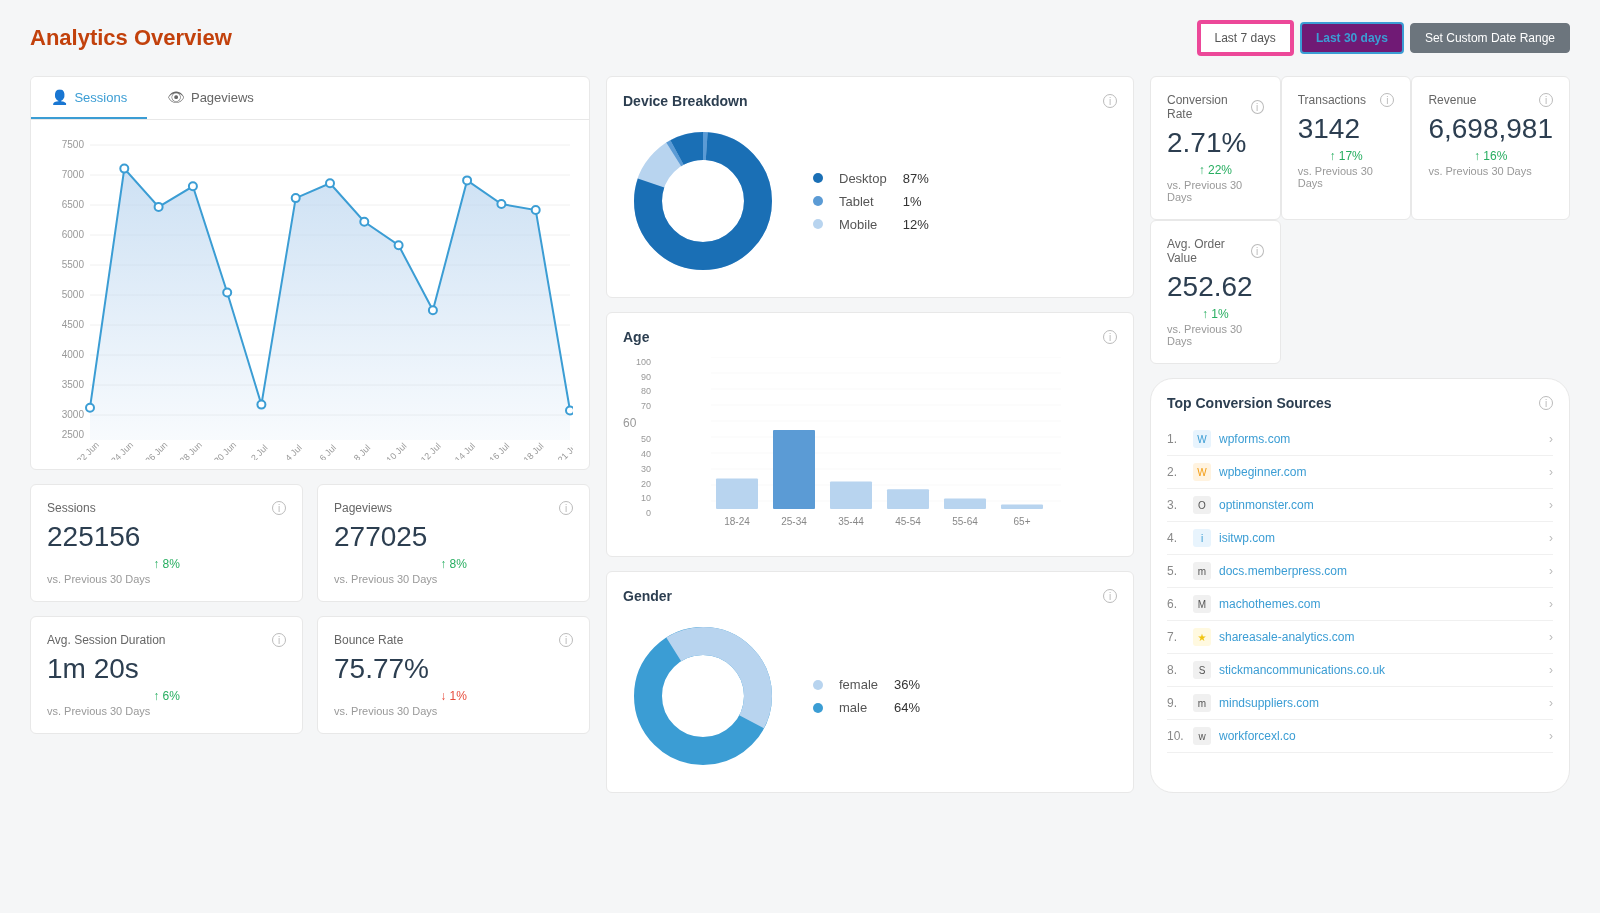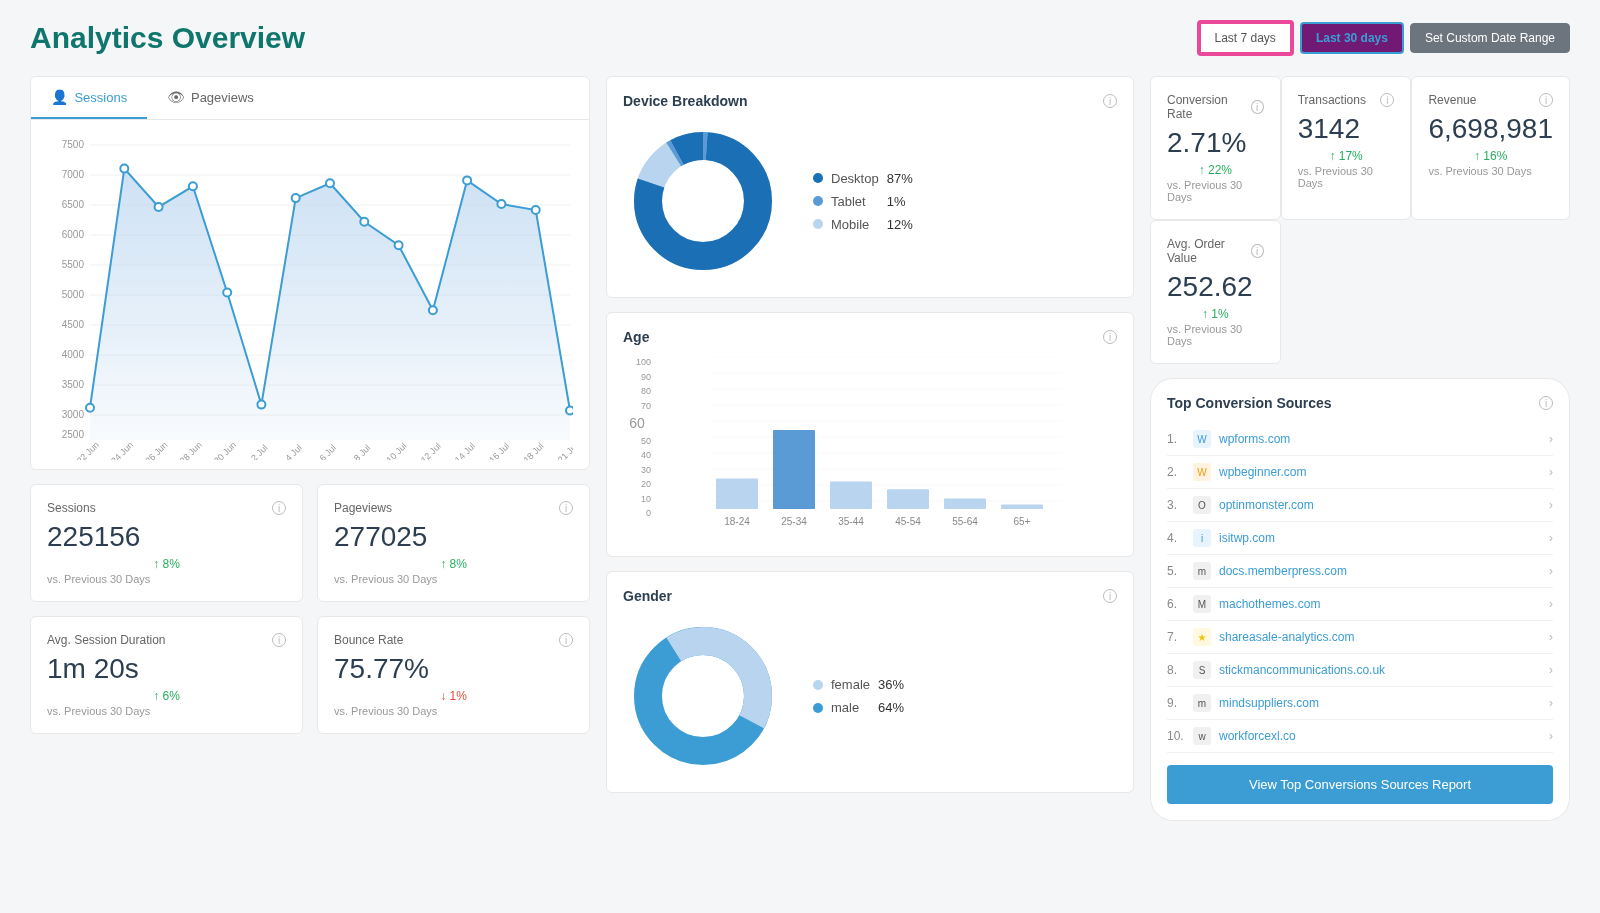--- a/index.html
+++ b/index.html
@@ -1,21 +1,21 @@
 <!DOCTYPE html>
 <html><head>
   <meta charset="utf-8">
   <style>
     * { box-sizing: border-box; margin: 0; padding: 0; }
     body { font-family: -apple-system, BlinkMacSystemFont, 'Segoe UI', sans-serif; background: #f5f6f7; color: #333; font-size: 13px; }
     
     .page-wrapper { padding: 20px 30px; max-width: 1600px; }
     
     .header-row { display: flex; align-items: center; justify-content: space-between; margin-bottom: 20px; }
-    .page-title { font-size: 30px; font-weight: 600; color: #0f766e; }
+    .page-title { font-size: 22px; font-weight: 600; color: #c2410c; }
     
     .date-controls { display: flex; gap: 6px; align-items: center; }
     .date-btn { padding: 7px 14px; border-radius: 4px; font-size: 12px; cursor: pointer; border: 4px solid #ec4899; background: #fff; color: #555; }
     .date-btn.active { background: #701a75; border: 2px solid #3b9dd4; color: #3b9dd4; font-weight: 600; }
     .date-btn.custom { background: #6c757d; border: 1px solid #6c757d; color: #fff; font-weight: 500; }
     
     .main-grid { display: grid; grid-template-columns: 560px 1fr 420px; gap: 16px; }
     
     
     .left-col { display: flex; flex-direction: column; gap: 14px; }
@@ -47,21 +47,21 @@
     .mid-col { display: flex; flex-direction: column; gap: 14px; }
     
     
     .device-card, .age-card, .gender-card { }
     .card-header { display: flex; align-items: center; justify-content: space-between; margin-bottom: 12px; }
     .card-title { font-size: 14px; font-weight: 600; color: #2c3e50; }
     
     .device-content { display: flex; align-items: center; gap: 30px; }
     .donut-container { width: 160px; height: 160px; flex-shrink: 0; }
     .legend { display: flex; flex-direction: column; gap: 8px; }
-    .legend-item { display: flex; align-items: center; gap: 8px; font-size: 13px; }
+    .legend-item { display: flex; align-items: center; gap: 16px; font-size: 13px; }
     .legend-dot { width: 10px; height: 10px; border-radius: 50%; }
     .legend-label { color: #555; flex: 1; }
     .legend-pct { font-weight: 500; color: #333; min-width: 35px; }
     
     
     .gender-content { display: flex; align-items: center; gap: 30px; }
     
     
     .right-col { display: flex; flex-direction: column; gap: 14px; }
     
@@ -275,21 +275,21 @@
           <span class="card-title">Age</span>
           <span class="info-icon">i</span>
         </div>
         <div style="position:relative; padding-left:32px; margin-top:8px;">
           
           <div style="position:absolute;left:0;top:0;bottom:22px;display:flex;flex-direction:column;justify-content:space-between;width:28px;">
             <span style="font-size:9px;color:#999;text-align:right;display:block;">100</span>
             <span style="font-size:9px;color:#999;text-align:right;display:block;">90</span>
             <span style="font-size:9px;color:#999;text-align:right;display:block;">80</span>
             <span style="font-size:9px;color:#999;text-align:right;display:block;">70</span>
-            <span style="font-size:14px;color:#999;text-align:center;display:block;">60</span>
+            <span style="font-size:12px;color:#999;text-align:left;display:block;">60</span>
             <span style="font-size:9px;color:#999;text-align:right;display:block;">50</span>
             <span style="font-size:9px;color:#999;text-align:right;display:block;">40</span>
             <span style="font-size:9px;color:#999;text-align:right;display:block;">30</span>
             <span style="font-size:9px;color:#999;text-align:right;display:block;">20</span>
             <span style="font-size:9px;color:#999;text-align:right;display:block;">10</span>
             <span style="font-size:9px;color:#999;text-align:right;display:block;">0</span>
           </div>
           <svg viewBox="0 0 350 180" width="100%" height="180">
 
             <line x1="0" y1="0" x2="350" y2="0" stroke="#f0f0f0" stroke-width="0.5"></line>
@@ -457,17 +457,16 @@
     <span class="source-name">mindsuppliers.com</span>
     <span class="source-chevron">›</span>
   </div>
             <div class="source-item">
     <span class="source-num">10.</span>
     <div class="source-favicon fav-workforcexl">w</div>
     <span class="source-name">workforcexl.co</span>
     <span class="source-chevron">›</span>
   </div>
           </div>
-        <button class="view-report-btn">View Top Conversions Sources Report</button>
       </div>
     </div>
   </div>
 </div>
 
 </body></html>

